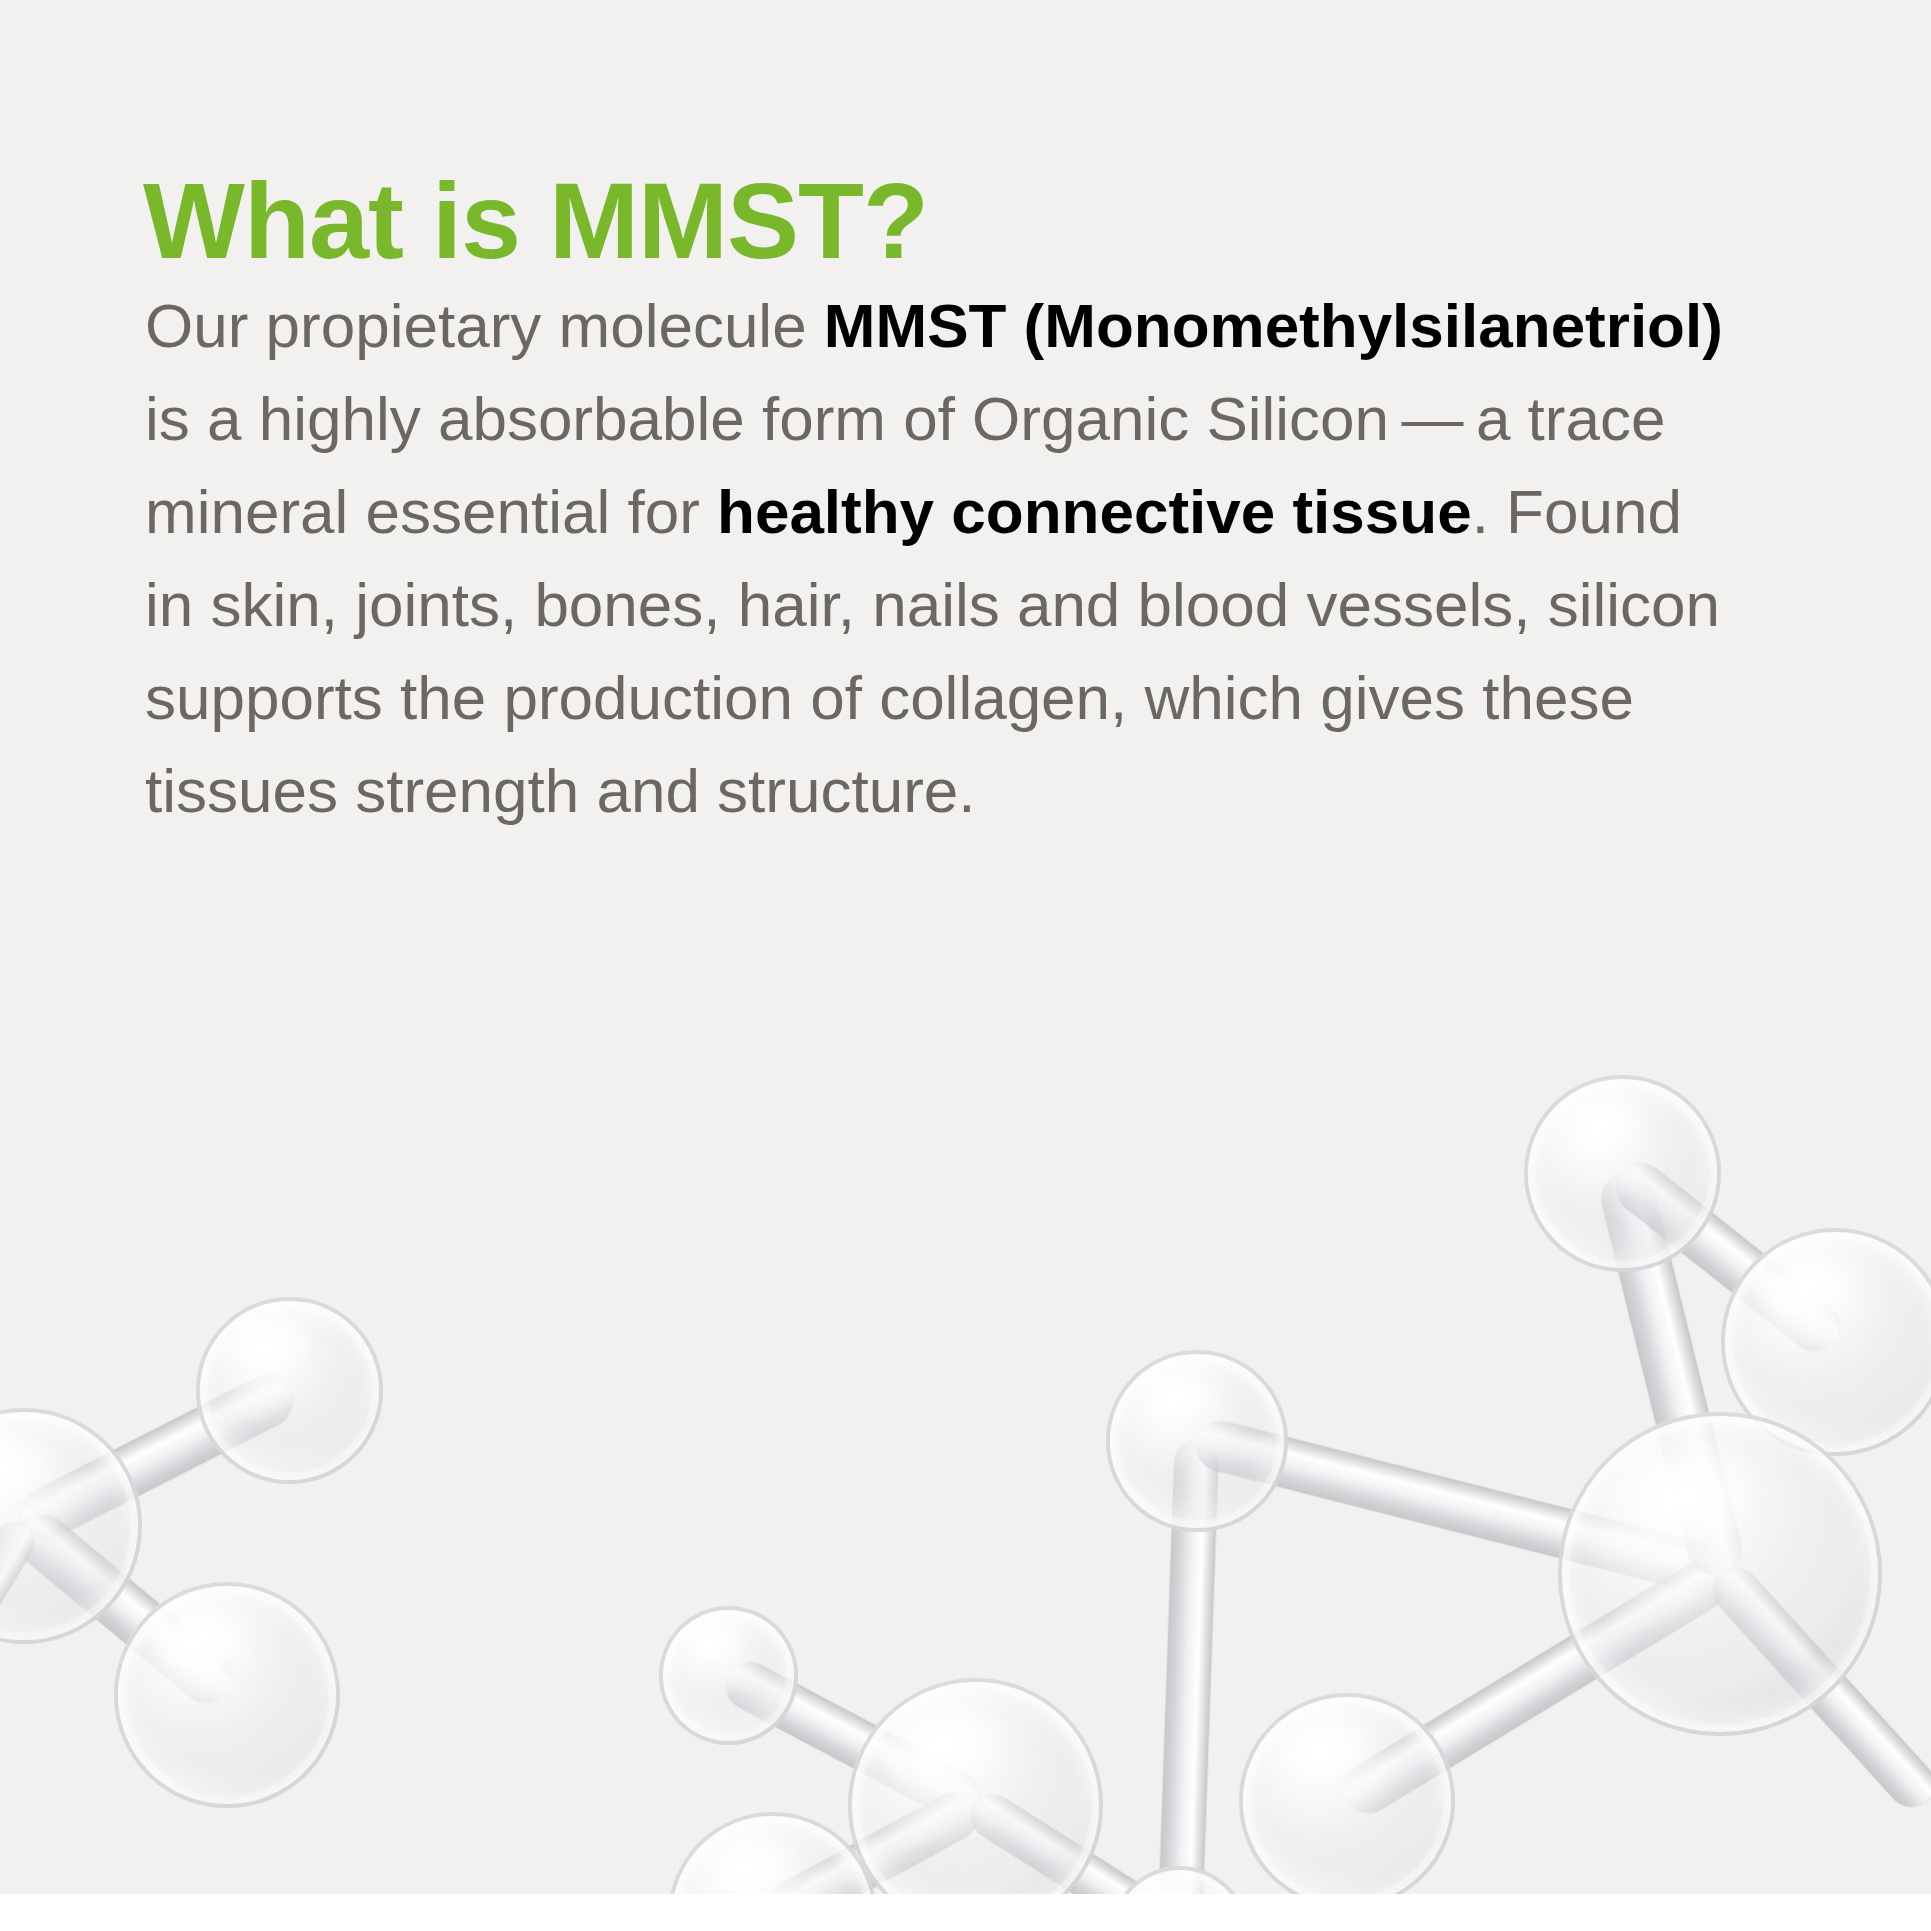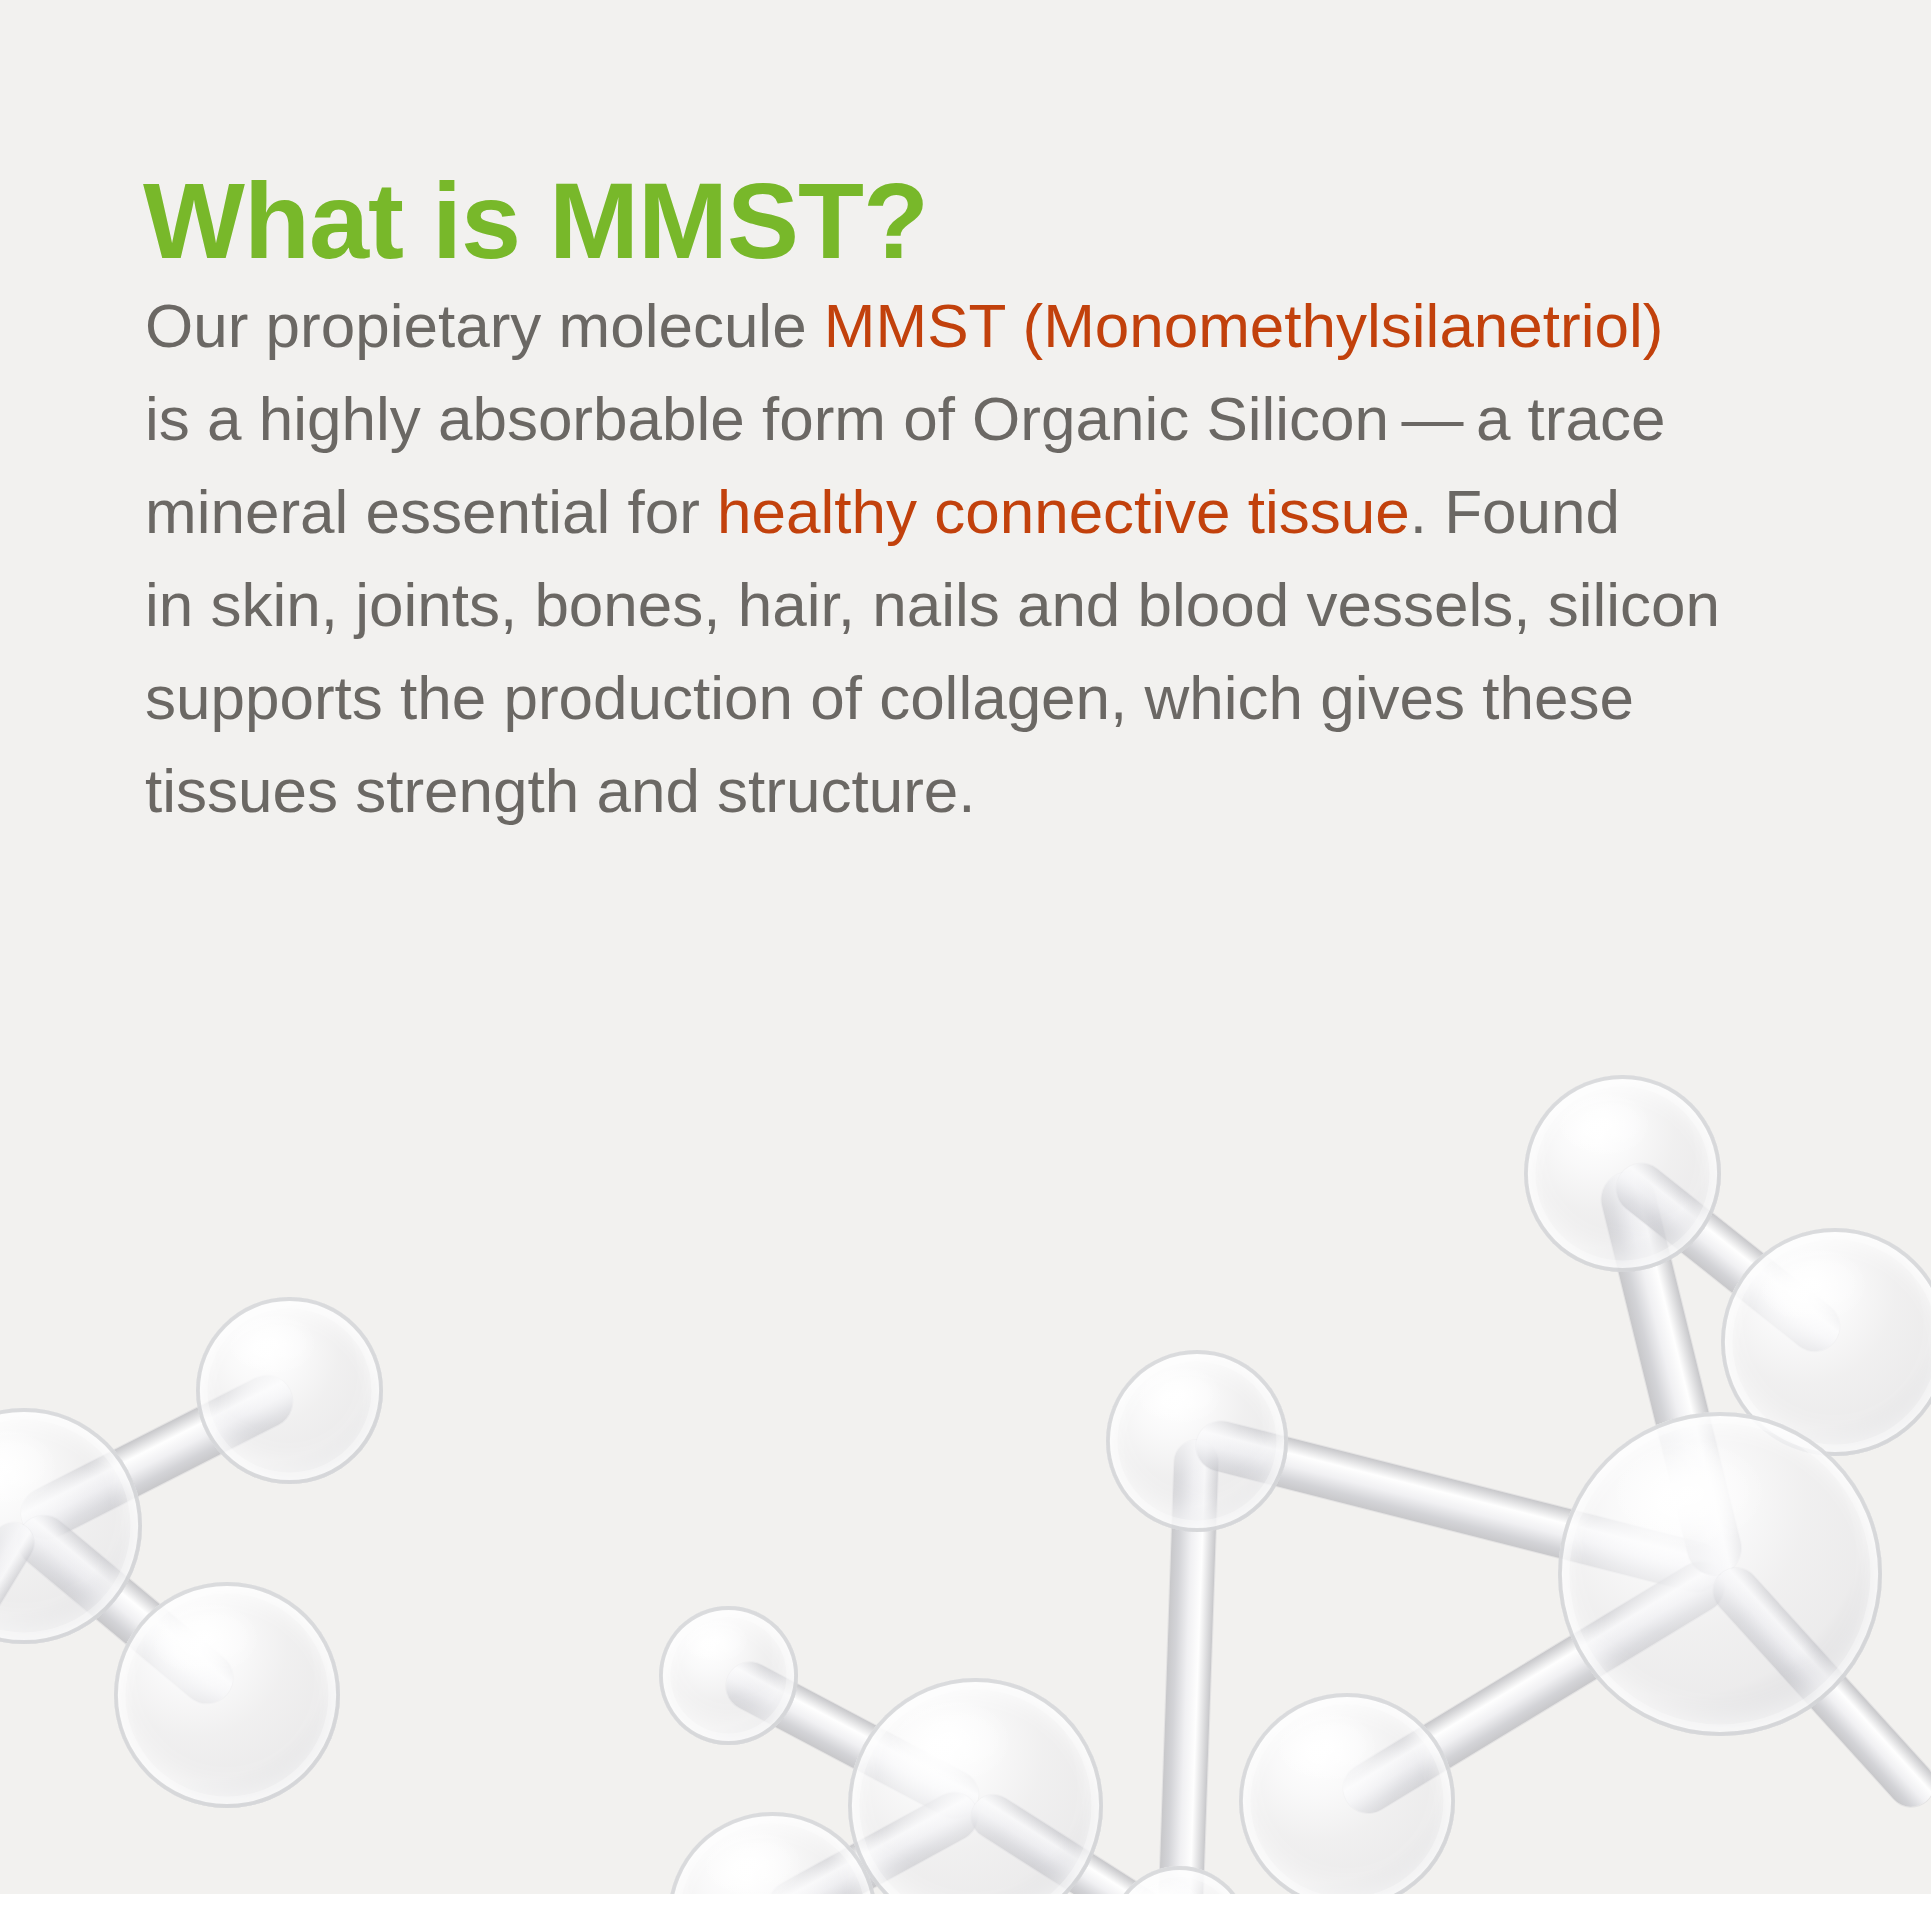--- a/index.html
+++ b/index.html
@@ -26,21 +26,21 @@
   .copy {
     position: absolute;
     left: 145px; top: 279px;
     width: 1728px;
     font-size: 62px;
     line-height: 93px;
     color: #6b6864;
     letter-spacing: 0px;
   }
   .copy p { margin: 0 0 29px 0; }
-  .copy b { font-weight: 400; color: #c2410c; }
+  .copy b { font-weight: 700; color: #000000; }
 
   
   .molecule {
     position: absolute; inset: 0;
     overflow: hidden;
   }
   .bond {
     position: absolute;
     transform-origin: 0 50%;
     border-radius: 965px;

